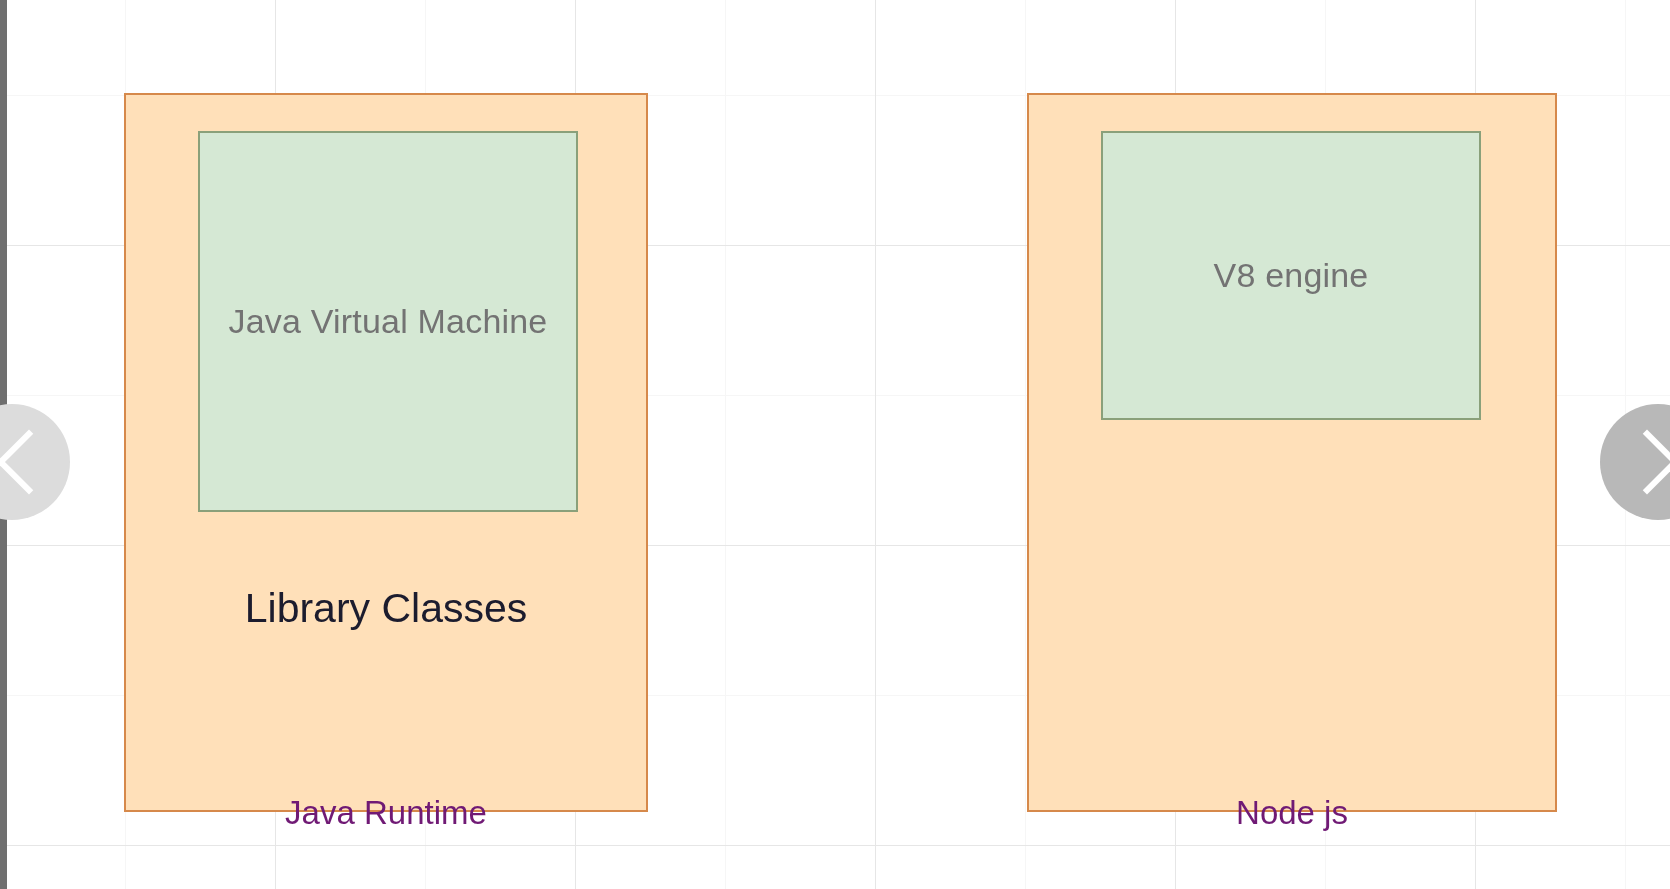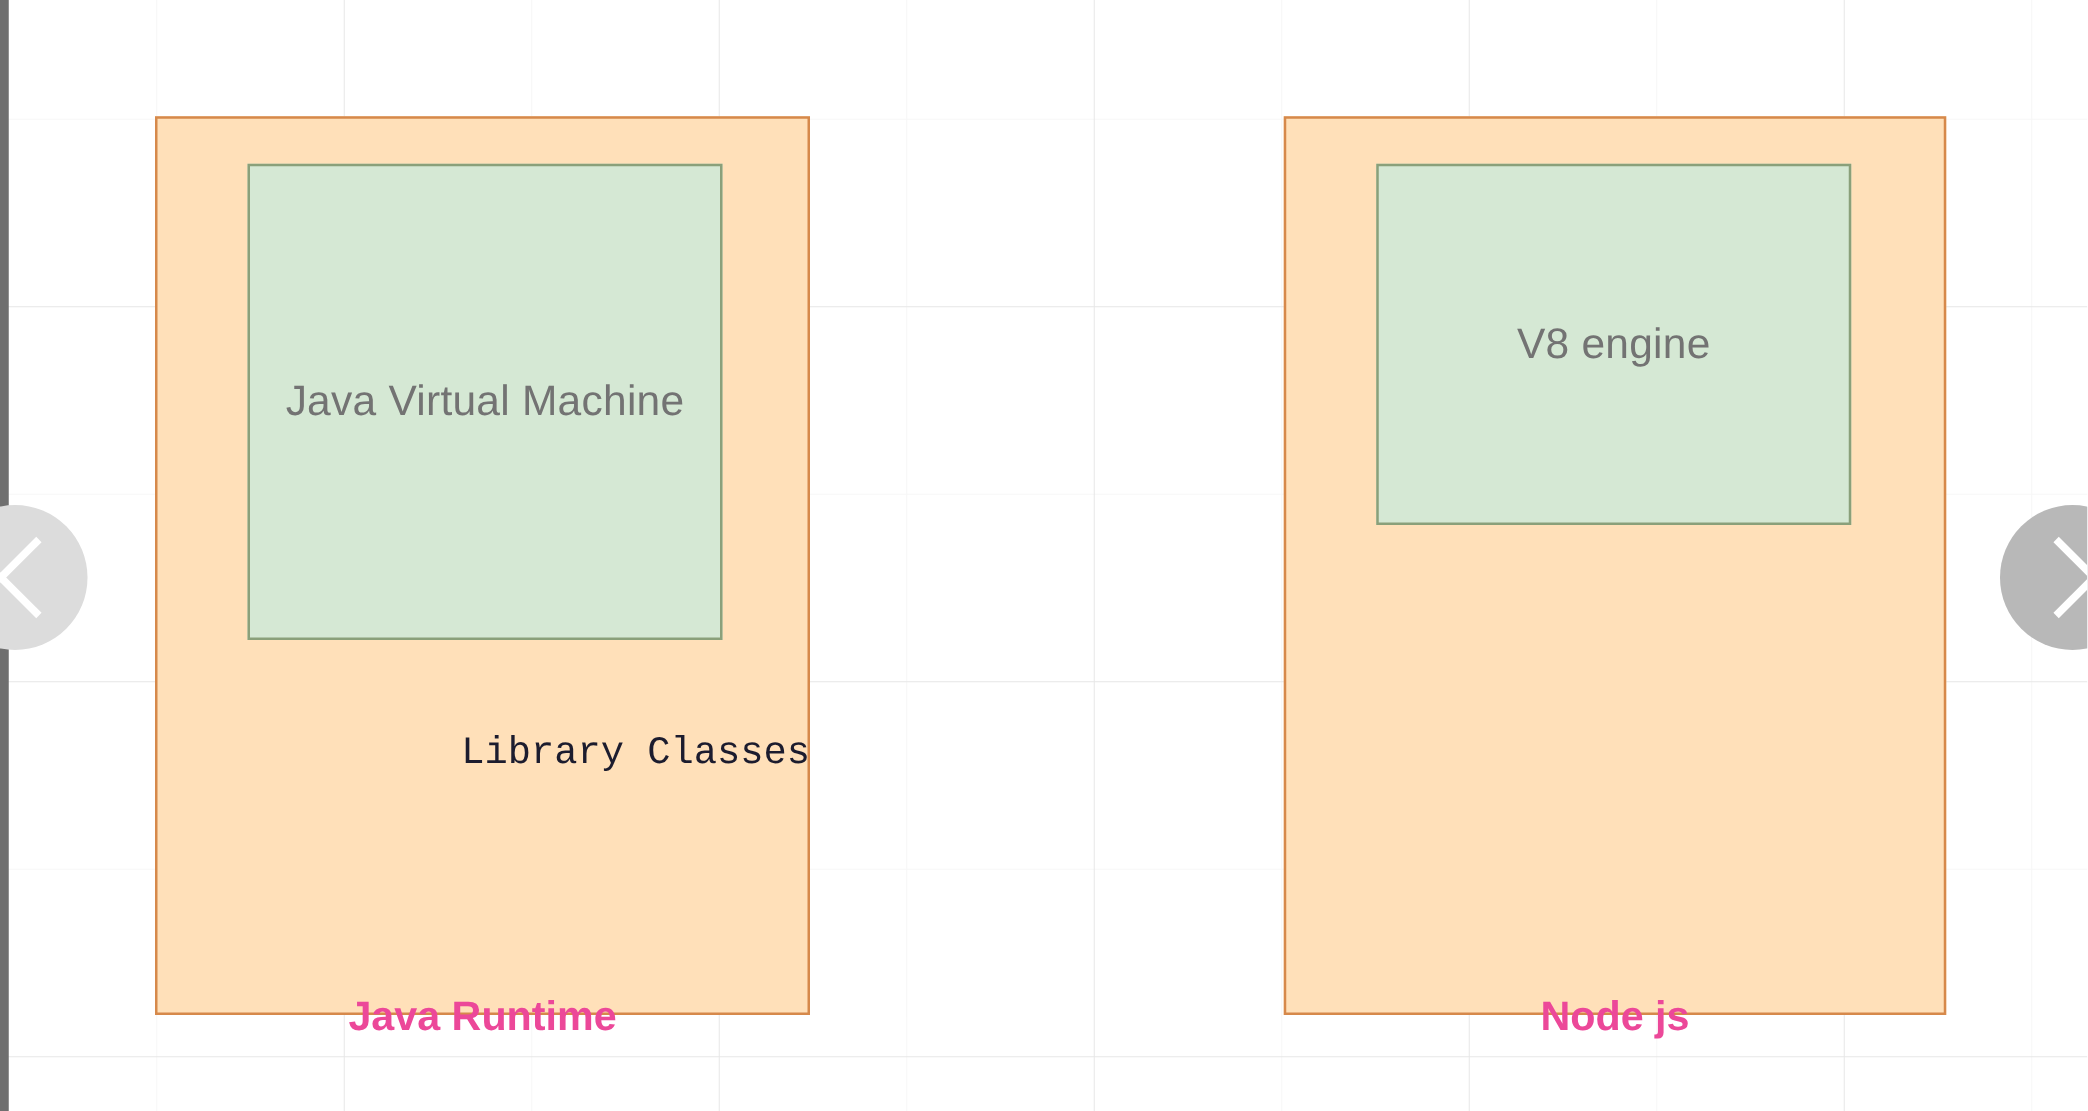--- a/index.html
+++ b/index.html
@@ -76,33 +76,32 @@
     color: #737373;
     font-size: 34px;
     line-height: 1.35;
     letter-spacing: .2px;
     padding: 0 10px;
   }
 
   .outer-label {
     position: absolute;
     color: #1c1c2e;
-    font-size: 31px;
-    text-align: right;
+    font-size: 41px;
+    text-align: center;
     white-space: nowrap;
-    font-family: Liberation Mono, monospace;
   }
 
   .caption {
     position: absolute;
-    color: #ec4899;
+    color: #701a75;
     font-size: 33px;
     text-align: center;
     white-space: nowrap;
-    font-weight: 700;
+    font-weight: 400;
   }
 
   
   .nav-arrow {
     position: absolute;
     width: 116px;
     height: 116px;
     border-radius: 50%;
     display: flex;
     align-items: center;

